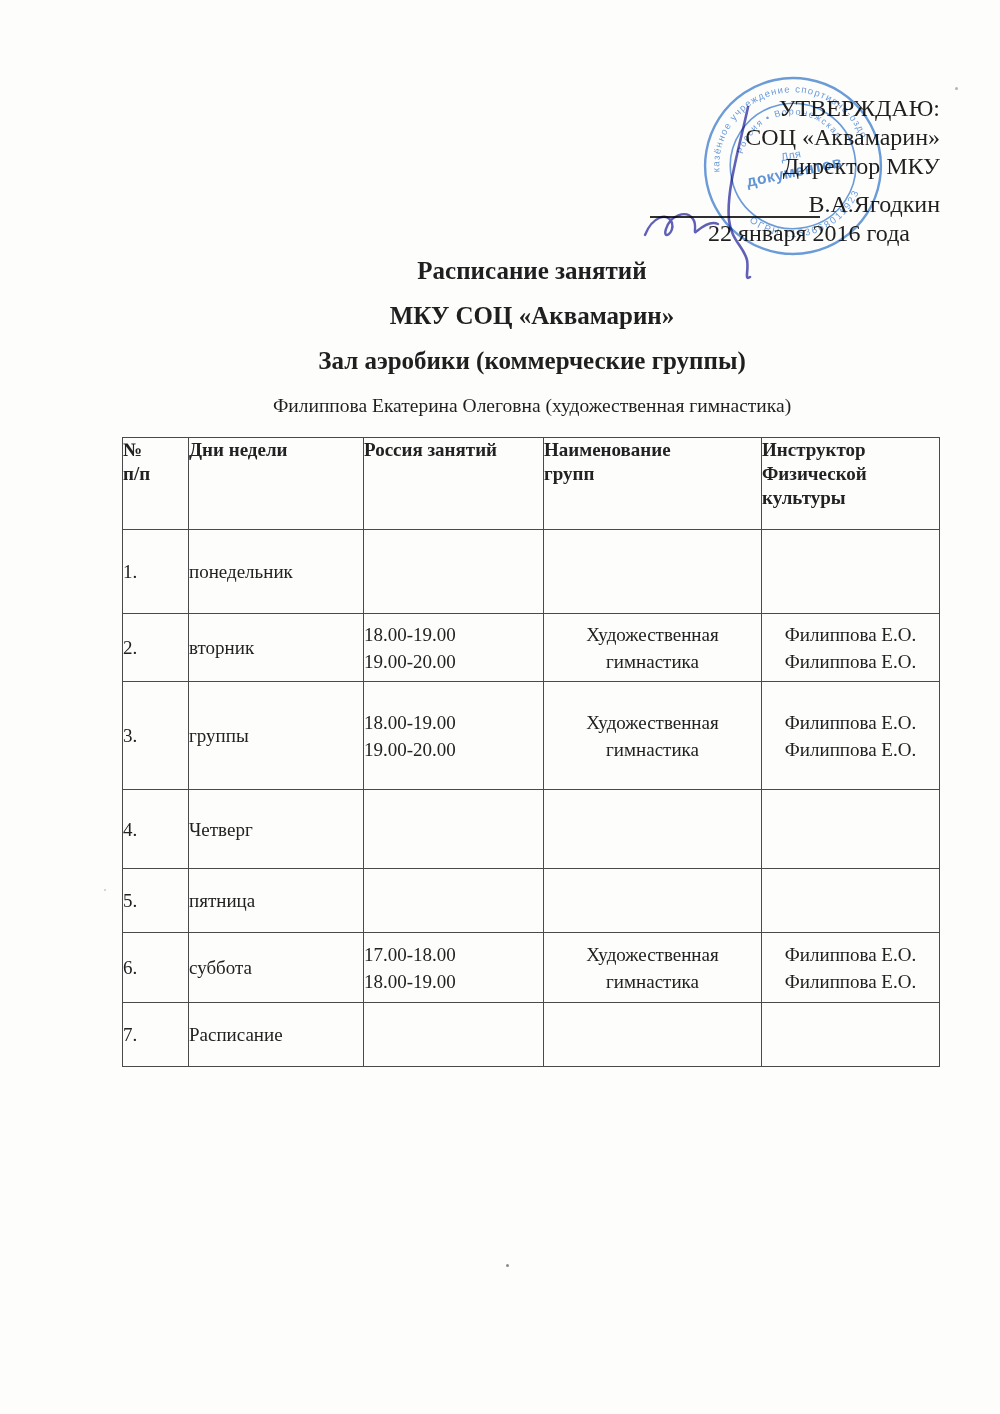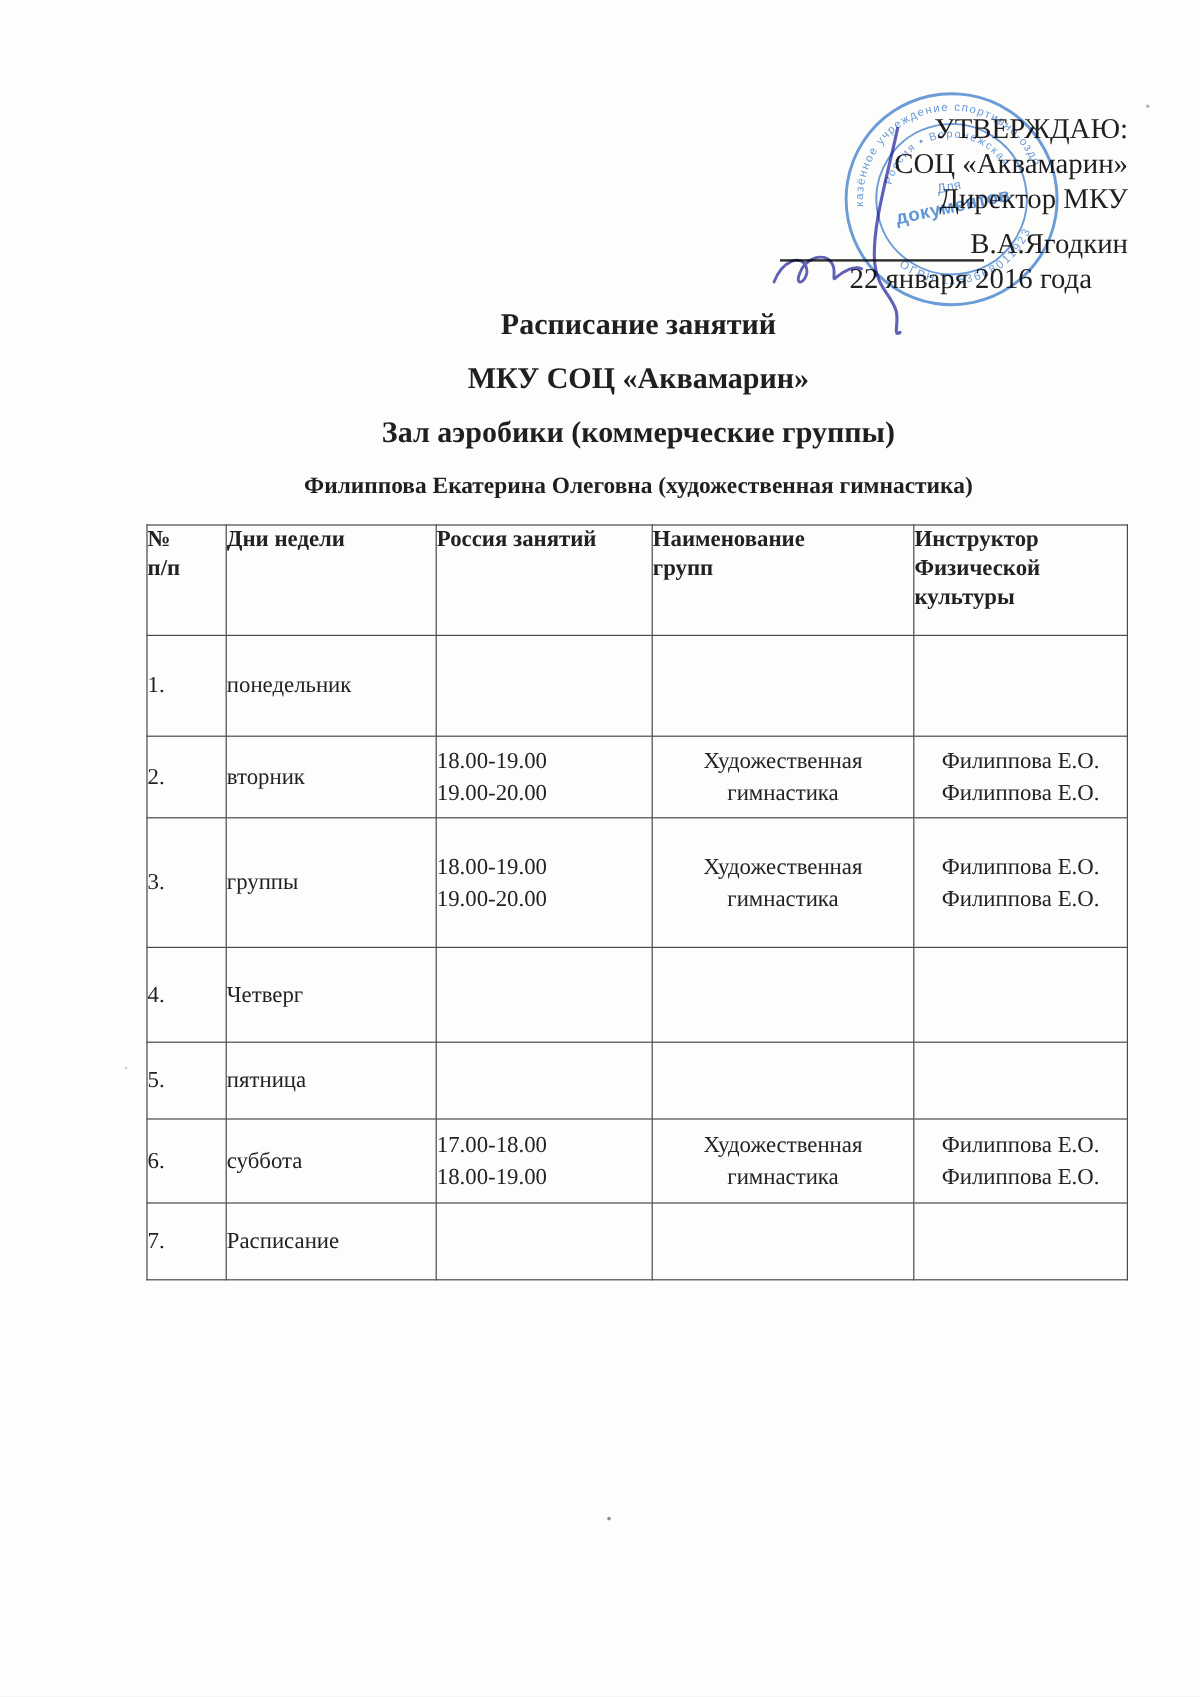--- a/index.html
+++ b/index.html
@@ -28,21 +28,21 @@
   
   .signature-ink{
     position:absolute;left:600px;top:85px;width:200px;height:210px;
     mix-blend-mode:multiply;
   }
   
   .titles{
     position:absolute;left:64px;top:258px;width:936px;text-align:center;
   }
   .titles .t{font-weight:bold;font-size:25px;line-height:26px;margin:0 0 19px 0;}
-  .titles .sub{font-weight:bold;font-size:19.5px;line-height:26px;margin:0;}
+  .titles .sub{font-weight:normal;font-size:19.5px;line-height:26px;margin:0;}
   
   table.schedule{
     position:absolute;left:122px;top:437px;
     border-collapse:collapse;table-layout:fixed;width:817px;
     font-size:19px;line-height:27px;color:#222;
   }
   table.schedule td{border:1px solid #4a4a4a;padding:0;overflow:hidden;}
   tr.hdr td{font-weight:bold;vertical-align:top;line-height:24px;}
   tr.hdr{height:92px;}
   .pt-sm{padding-top:6px;}

